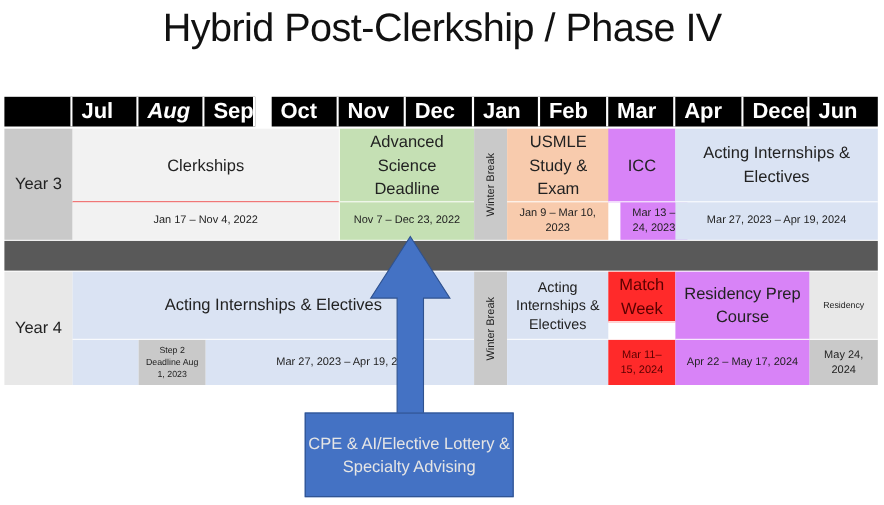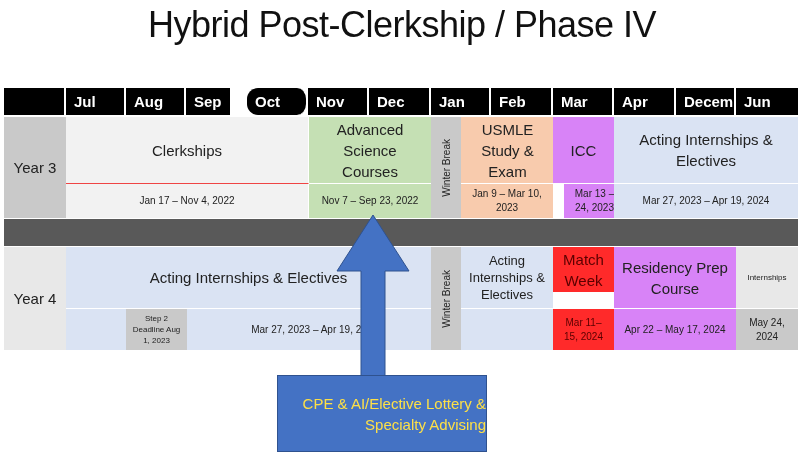--- a/index.html
+++ b/index.html
@@ -1,49 +1,49 @@
 <!DOCTYPE html>
 <html><head>
 <meta charset="utf-8">
 <style>
   html,body{margin:0;padding:0;background:#ffffff;}
   body{width:804px;height:459px;position:relative;overflow:hidden;font-family:"Liberation Sans",sans-serif;}
   .title{position:absolute;left:0;top:4px;width:804px;text-align:center;font-size:36px;color:#111;font-family:"Liberation Sans",sans-serif;letter-spacing:-0.5px;}
   .cell{position:absolute;box-sizing:border-box;display:flex;align-items:center;justify-content:center;text-align:center;color:#222;}
-  .hdr{position:absolute;top:88px;height:27px;background:#000;color:#fff;font-weight:bold;font-size:15px;display:flex;align-items:center;padding-left:8px;box-sizing:border-box;border-right:2px solid #fff;}
+  .hdr{position:absolute;top:88px;height:27px;background:#000;color:#fff;font-weight:bold;font-size:20px;display:flex;align-items:center;padding-left:8px;box-sizing:border-box;border-right:2px solid #fff;}
   .big{font-size:15px;line-height:21px;}
   .sm{font-size:10px;line-height:14px;}
   .tiny{font-size:8px;line-height:11px;}
   .vert{writing-mode:vertical-rl;transform:rotate(180deg);font-size:10px;}
-  .callout{position:absolute;left:277px;top:375px;width:210px;height:77px;background:#4472c4;border:1px solid #2f528f;color:#fde047;font-size:15px;line-height:21px;display:flex;align-items:center;justify-content:center;text-align:right;box-sizing:border-box;}
+  .callout{position:absolute;left:277px;top:375px;width:190px;height:77px;background:#4472c4;border:1px solid #2f528f;color:#e5e5e5;font-size:15px;line-height:21px;display:flex;align-items:center;justify-content:center;text-align:center;box-sizing:border-box;}
 </style>
 </head>
 <body>
 
 <div class="title">Hybrid Post-Clerkship / Phase IV</div>
 
 <div class="hdr" style="left:4px;width:62px;"></div>
 <div class="hdr" style="left:66px;width:60px;">Jul</div>
-<div class="hdr" style="left:126px;width:60px;">Aug</div>
+<div class="hdr" style="left:126px;width:60px;font-style:italic;">Aug</div>
 <div class="hdr" style="left:186px;width:46px;">Sep</div>
-<div class="hdr" style="left:247px;width:61px;border-radius:11px;">Oct</div>
+<div class="hdr" style="left:247px;width:61px;">Oct</div>
 <div class="hdr" style="left:308px;width:61px;">Nov</div>
 <div class="hdr" style="left:369px;width:62px;">Dec</div>
 <div class="hdr" style="left:431px;width:60px;">Jan</div>
 <div class="hdr" style="left:491px;width:62px;">Feb</div>
 <div class="hdr" style="left:553px;width:61px;">Mar</div>
 <div class="hdr" style="left:614px;width:62px;">Apr</div>
 <div class="hdr" style="left:676px;width:60px;">December</div>
 <div class="hdr" style="left:736px;width:62px;border-right:none;">Jun</div>
 
 <div class="cell big" style="left:4px;top:117px;width:62px;height:101px;background:#c9c9c9;">Year 3</div>
 <div class="cell big" style="left:66px;top:117px;width:243px;height:67px;background:#f2f2f2;border-right:1px solid #fff;border-bottom:1px solid #ef4444;">Clerkships</div>
 <div class="cell sm" style="left:66px;top:184px;width:243px;height:34px;background:#f2f2f2;border-right:1px solid #fff;">Jan 17 – Nov 4, 2022</div>
-<div class="cell big" style="left:309px;top:117px;width:122px;height:67px;background:#c5e0b4;border-bottom:1px solid #fff;padding:0 20px;">Advanced Science Courses</div>
-<div class="cell sm" style="left:309px;top:184px;width:122px;height:34px;background:#c5e0b4;">Nov 7 – Sep 23, 2022</div>
+<div class="cell big" style="left:309px;top:117px;width:122px;height:67px;background:#c5e0b4;border-bottom:1px solid #fff;padding:0 20px;">Advanced Science Deadline</div>
+<div class="cell sm" style="left:309px;top:184px;width:122px;height:34px;background:#c5e0b4;">Nov 7 – Dec 23, 2022</div>
 <div class="cell" style="left:431px;top:117px;width:30px;height:101px;background:#c9c9c9;">
     <span class="vert">Winter Break</span>
   </div>
 <div class="cell big" style="left:461px;top:117px;width:93px;height:67px;background:#f8cbad;border-bottom:1px solid #fff;padding:0 12px;">USMLE Study &amp; Exam</div>
 <div class="cell sm" style="left:461px;top:184px;width:92px;height:34px;background:#f8cbad;padding:0 6px;">Jan 9 – Mar 10, 2023</div>
 <div class="cell big" style="left:553px;top:117px;width:61px;height:67px;background:#d883f7;border-bottom:1px solid #fff;">ICC</div>
 <div class="cell sm" style="left:553px;top:184px;width:61px;height:34px;background:#d883f7;padding:0 4px;margin-left:11px;">Mar 13 – 24, 2023</div>
 <div class="cell big" style="left:614px;top:117px;width:184px;height:67px;background:#dae3f3;border-bottom:1px solid #fff;padding:0 16px;">Acting Internships &amp; Electives</div>
 <div class="cell sm" style="left:614px;top:184px;width:184px;height:34px;background:#dae3f3;">Mar 27, 2023 – Apr 19, 2024</div>
 
@@ -56,19 +56,19 @@
 <div class="cell sm" style="left:187px;top:309px;width:244px;height:41px;background:#dae3f3;">Mar 27, 2023 – Apr 19, 20</div>
 <div class="cell" style="left:431px;top:247px;width:30px;height:103px;background:#c9c9c9;">
     <span class="vert">Winter Break</span>
   </div>
 <div class="cell" style="left:461px;top:247px;width:92px;height:62px;background:#dae3f3;font-size:13px;line-height:17px;border-bottom:1px solid #fff;padding:0 8px;">Acting Internships &amp; Electives</div>
 <div class="cell" style="left:461px;top:309px;width:92px;height:41px;background:#dae3f3;"></div>
 <div class="cell big" style="left:553px;top:247px;width:61px;height:46px;background:#ff2a2a;color:#5a0000;border-bottom:1px solid #fff;padding:0 6px;">Match Week</div>
 <div class="cell sm" style="left:553px;top:309px;width:61px;height:41px;background:#ff2a2a;color:#5a0000;padding:0 6px;">Mar 11– 15, 2024</div>
 <div class="cell big" style="left:614px;top:247px;width:122px;height:62px;background:#d883f7;border-bottom:1px solid #fff;padding:4px 6px;">Residency Prep Course</div>
 <div class="cell sm" style="left:614px;top:309px;width:122px;height:41px;background:#d883f7;">Apr 22 – May 17, 2024</div>
-<div class="cell tiny" style="left:736px;top:247px;width:62px;height:62px;background:#e8e8e8;border-bottom:1px solid #fff;">Internships</div>
+<div class="cell tiny" style="left:736px;top:247px;width:62px;height:62px;background:#e8e8e8;border-bottom:1px solid #fff;">Residency</div>
 <div class="cell sm" style="left:736px;top:309px;width:62px;height:41px;background:#c9c9c9;padding:0 8px;">May 24, 2024</div>
 
 <svg style="position:absolute;left:335px;top:212px;" width="80" height="166">
   <polygon points="38,3 74,59 50,59 50,165 26,165 26,59 2,59" fill="#4472c4" stroke="#2f528f" stroke-width="1"></polygon>
 </svg>
 <div class="callout">CPE &amp; AI/Elective Lottery &amp; Specialty Advising</div>
 
 </body></html>

